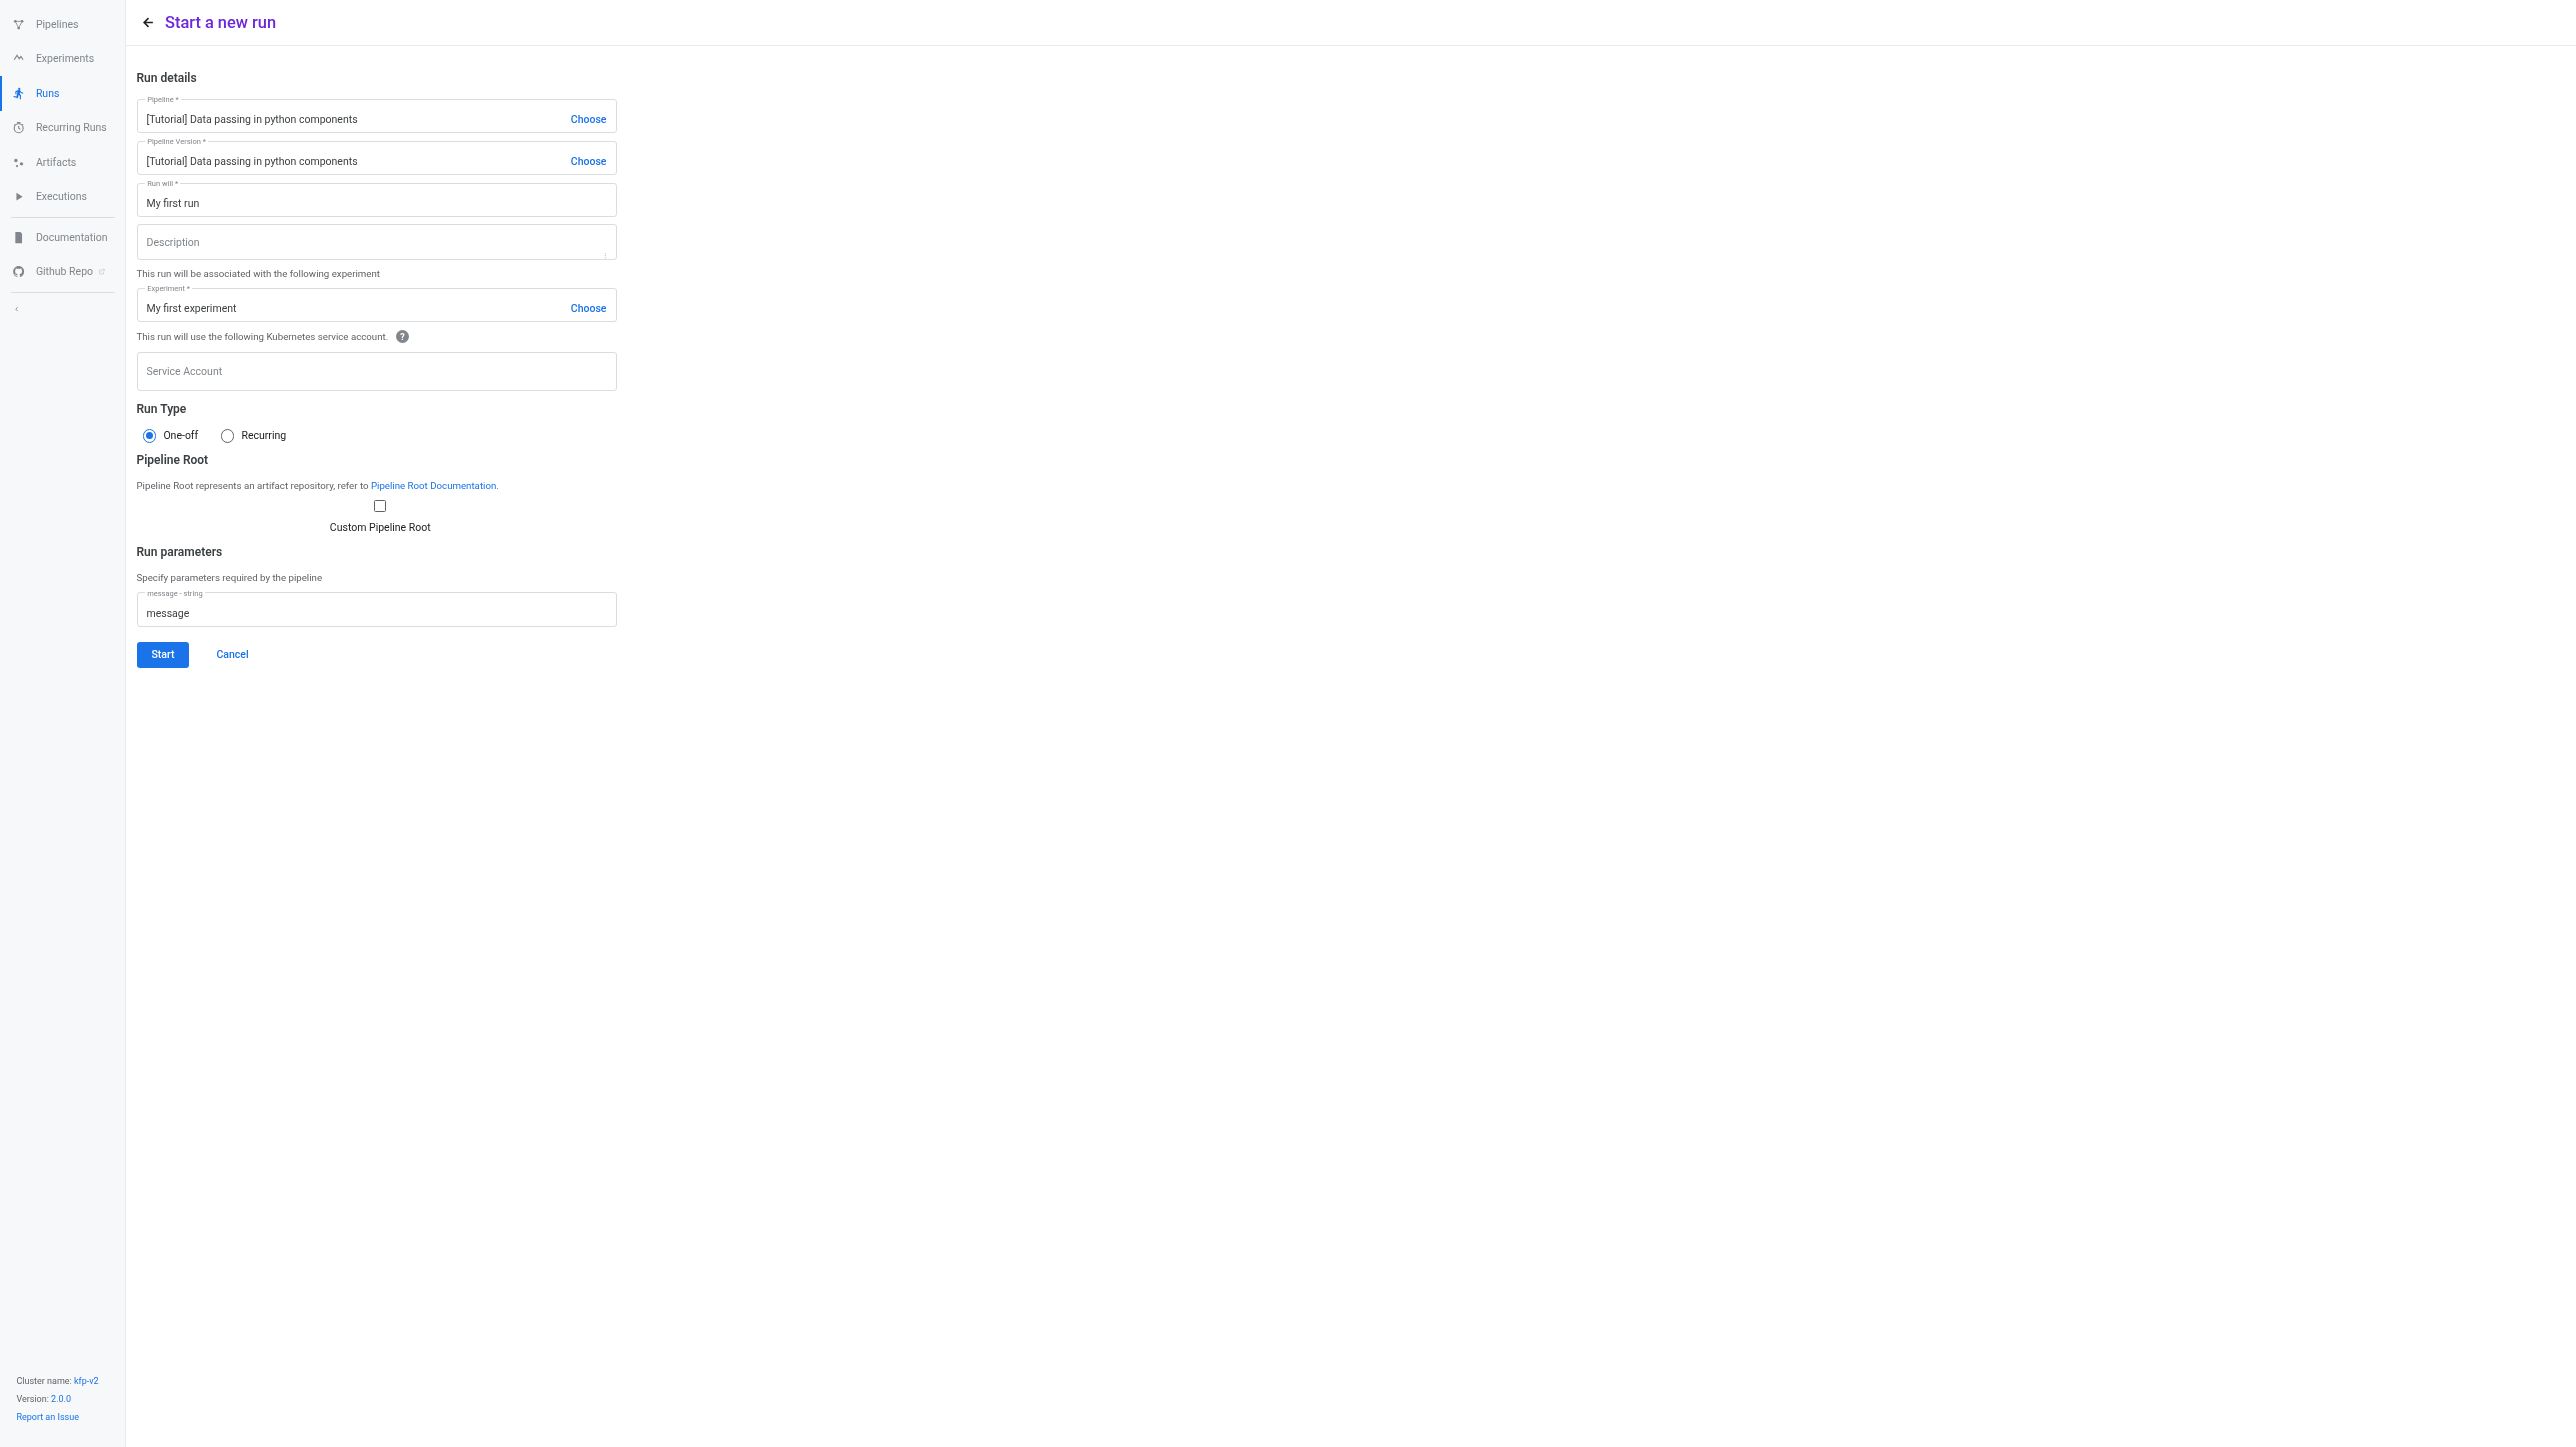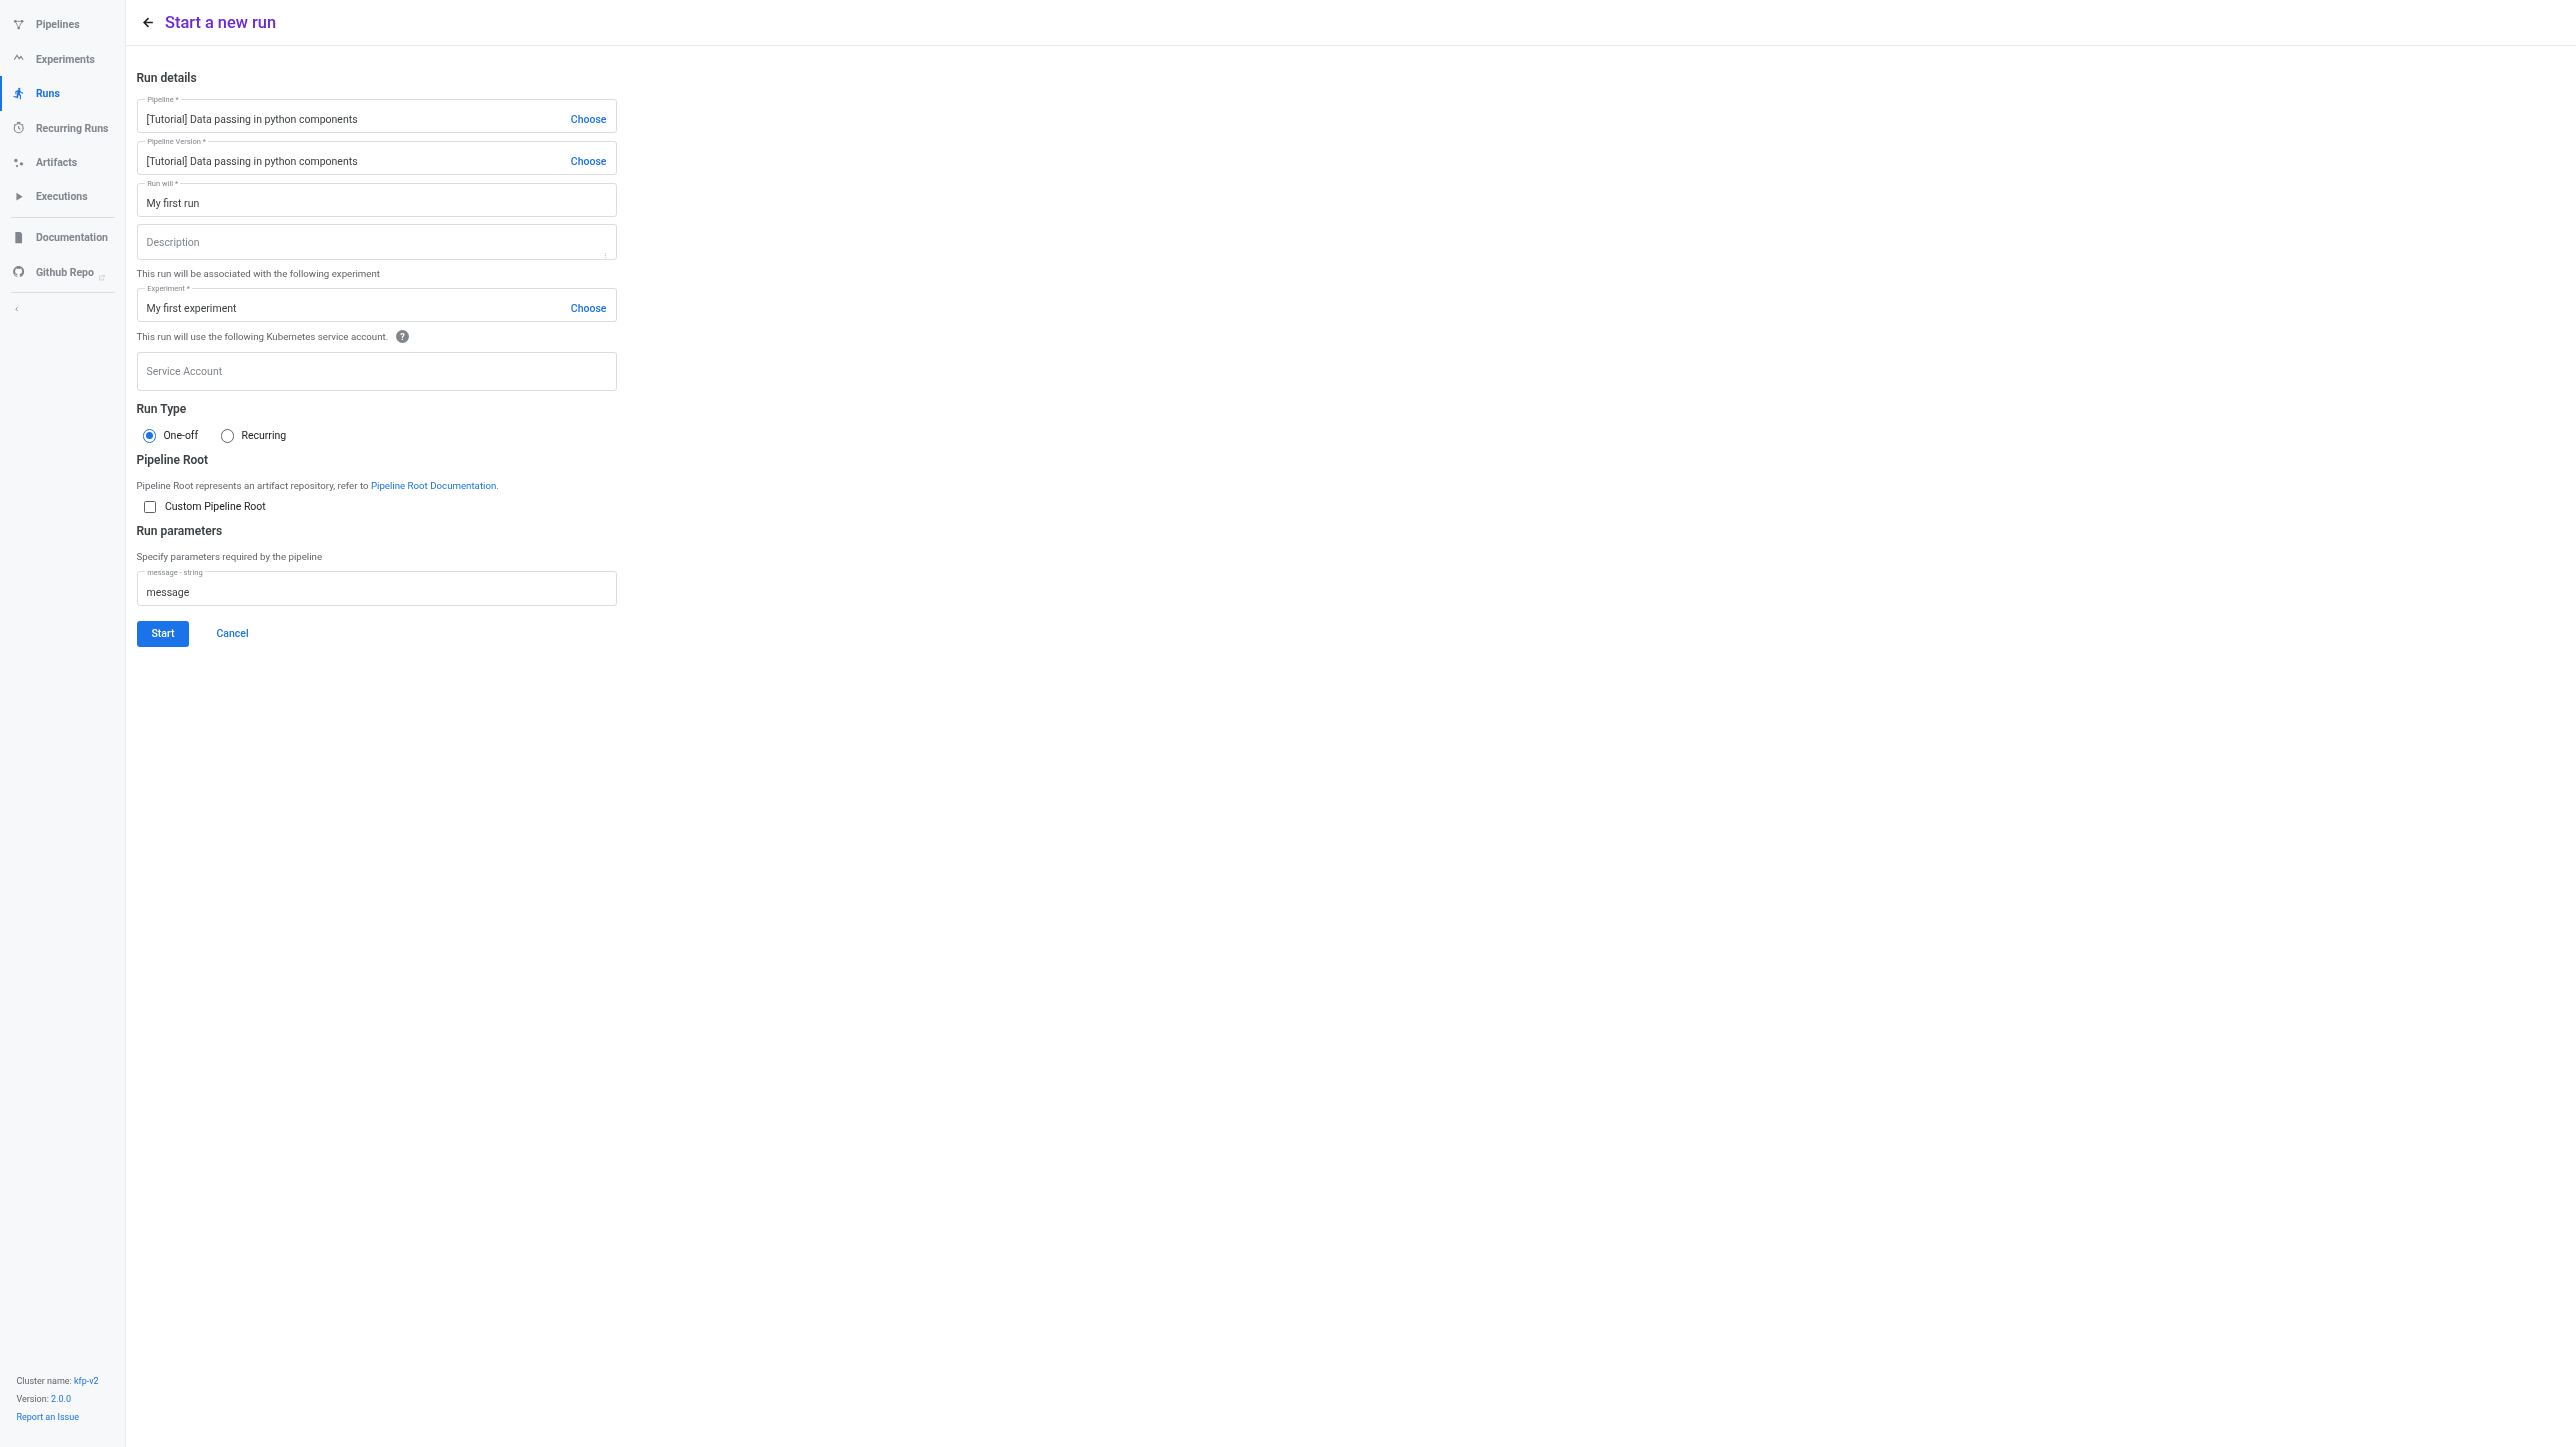--- a/index.html
+++ b/index.html
@@ -27,24 +27,24 @@
       padding: 7.5px 0;
       position: relative;
     }
     .sidebar-divider {
       height: 0.7px;
       background: #dadce0;
       margin: 3px 10.5px;
     }
     .sidebar-item {
       display: flex;
-      align-items: flex-end;
+      align-items: flex-start;
       padding: 10.5px 12px;
       color: #80868b;
-      font-weight: 700;
+      font-weight: 400;
       cursor: pointer;
       position: relative;
     }
     .sidebar-item.active {
       color: #1a73e8;
     }
     .sidebar-item.active::before {
       content: '';
       position: absolute;
       left: 0;
@@ -236,20 +236,21 @@
       background: #1a73e8;
       border-radius: 50%;
     }
     .checkbox-row {
       display: flex;
       align-items: center;
       gap: 9px;
       padding-left: 7.5px;
       margin-top: 6px;
       margin-bottom: 4.5px;
+      flex-direction: column;
     }
     .checkbox {
       width: 12px;
       height: 12px;
       border: 1.5px solid #5f6368;
       border-radius: 1.5px;
       cursor: pointer;
     }
     .link {
       color: #1a73e8;

